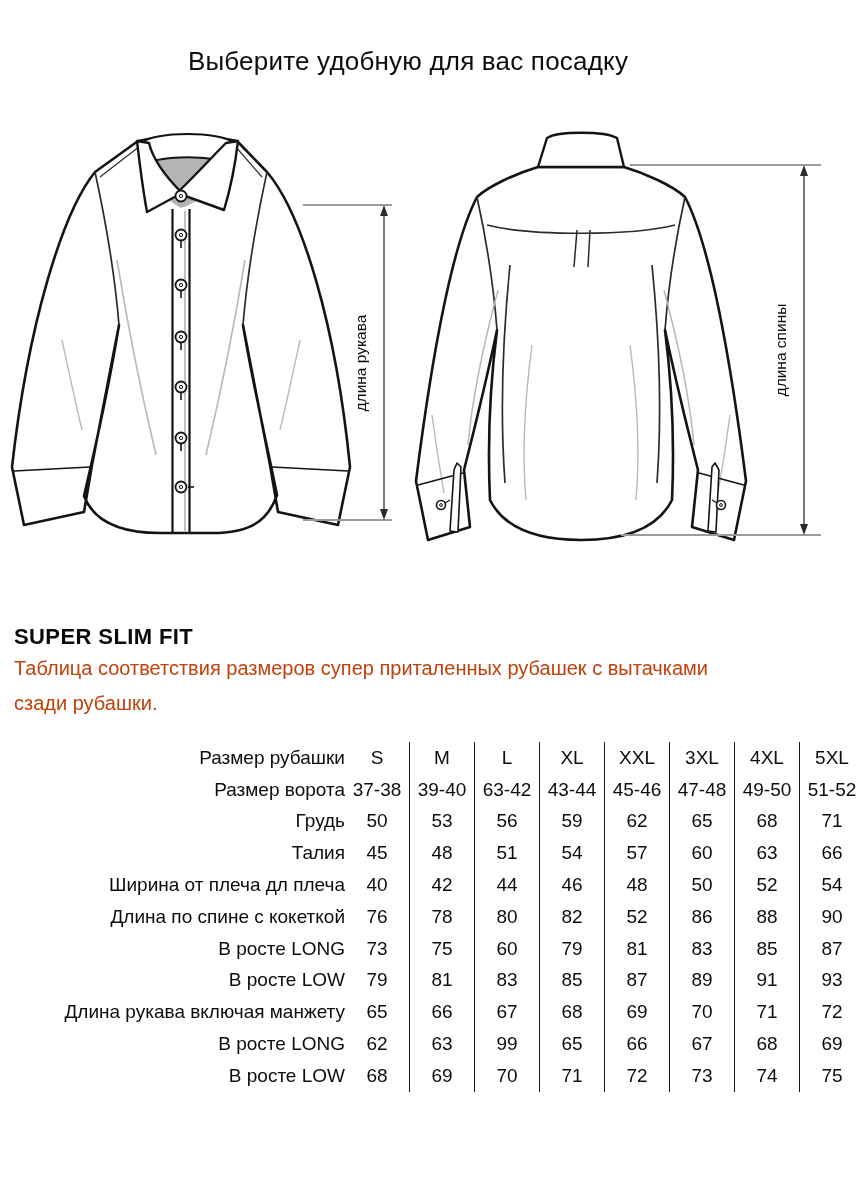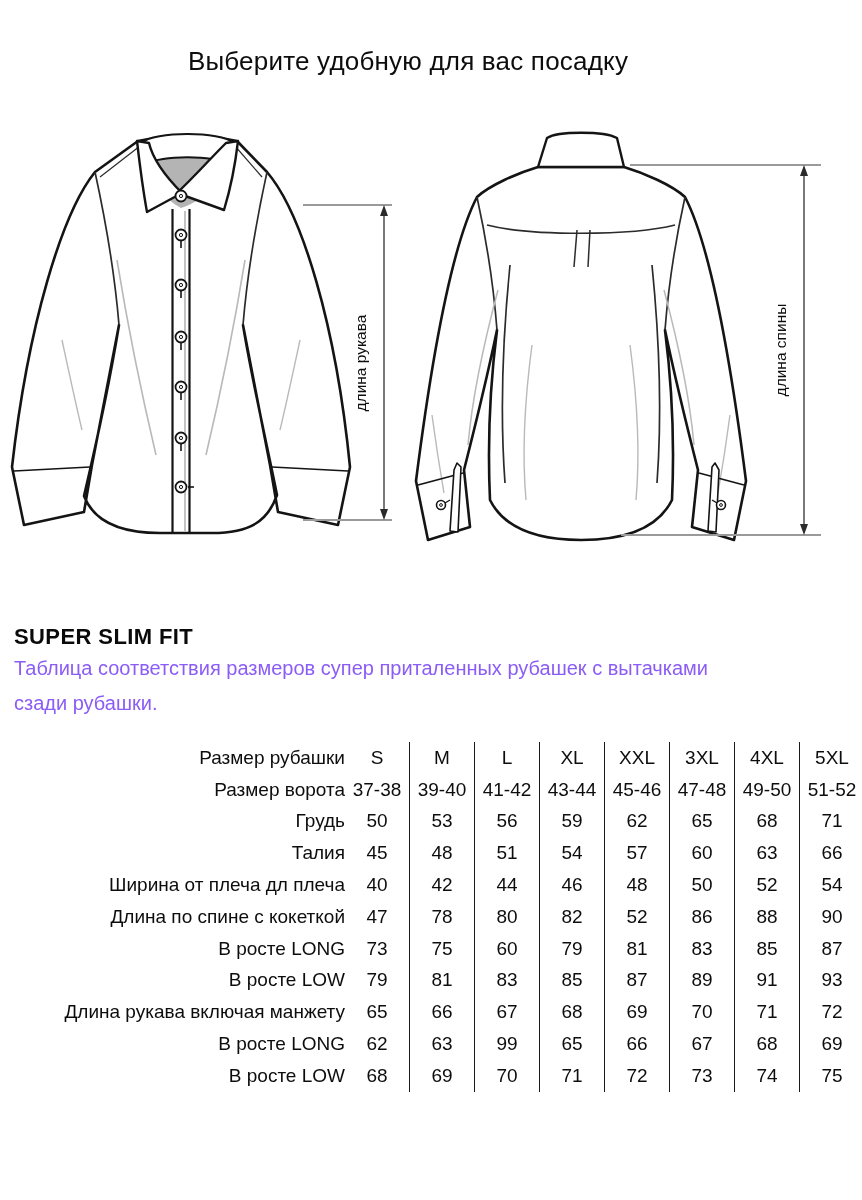--- a/index.html
+++ b/index.html
@@ -20,21 +20,21 @@
   }
   .diagram-svg{position:absolute;top:115px;left:0;}
   .section-heading{
     position:absolute;top:584px;left:14px;
     font-size:22px;font-weight:bold;letter-spacing:0.4px;
     color:#0a0a0a;
     margin-top:40px;
   }
   .section-desc{
     position:absolute;top:651px;left:14px;width:820px;
-    font-size:20px;line-height:35px;color:#8b5cf6;
+    font-size:20px;line-height:35px;color:#c2410c;
   }
   .size-table{
     position:absolute;top:742px;left:14px;
     border-collapse:collapse;
     table-layout:fixed;
     width:843px;
   }
   .size-table td{
     height:31.8px;
     padding:0;
@@ -210,21 +210,21 @@
           <td class="value-cell sep">XL</td>
           <td class="value-cell sep">XXL</td>
           <td class="value-cell sep">3XL</td>
           <td class="value-cell sep">4XL</td>
           <td class="value-cell sep">5XL</td>
         </tr>
         <tr>
           <td class="label-cell">Размер ворота</td>
           <td class="value-cell">37-38</td>
           <td class="value-cell sep">39-40</td>
-          <td class="value-cell sep">41-42</td>
+          <td class="value-cell sep">63-42</td>
           <td class="value-cell sep">43-44</td>
           <td class="value-cell sep">45-46</td>
           <td class="value-cell sep">47-48</td>
           <td class="value-cell sep">49-50</td>
           <td class="value-cell sep">51-52</td>
         </tr>
         <tr>
           <td class="label-cell">Грудь</td>
           <td class="value-cell">50</td>
           <td class="value-cell sep">53</td>
@@ -252,21 +252,21 @@
           <td class="value-cell sep">42</td>
           <td class="value-cell sep">44</td>
           <td class="value-cell sep">46</td>
           <td class="value-cell sep">48</td>
           <td class="value-cell sep">50</td>
           <td class="value-cell sep">52</td>
           <td class="value-cell sep">54</td>
         </tr>
         <tr>
           <td class="label-cell">Длина по спине с кокеткой</td>
-          <td class="value-cell">47</td>
+          <td class="value-cell">76</td>
           <td class="value-cell sep">78</td>
           <td class="value-cell sep">80</td>
           <td class="value-cell sep">82</td>
           <td class="value-cell sep">52</td>
           <td class="value-cell sep">86</td>
           <td class="value-cell sep">88</td>
           <td class="value-cell sep">90</td>
         </tr>
         <tr>
           <td class="label-cell">В росте LONG</td>

